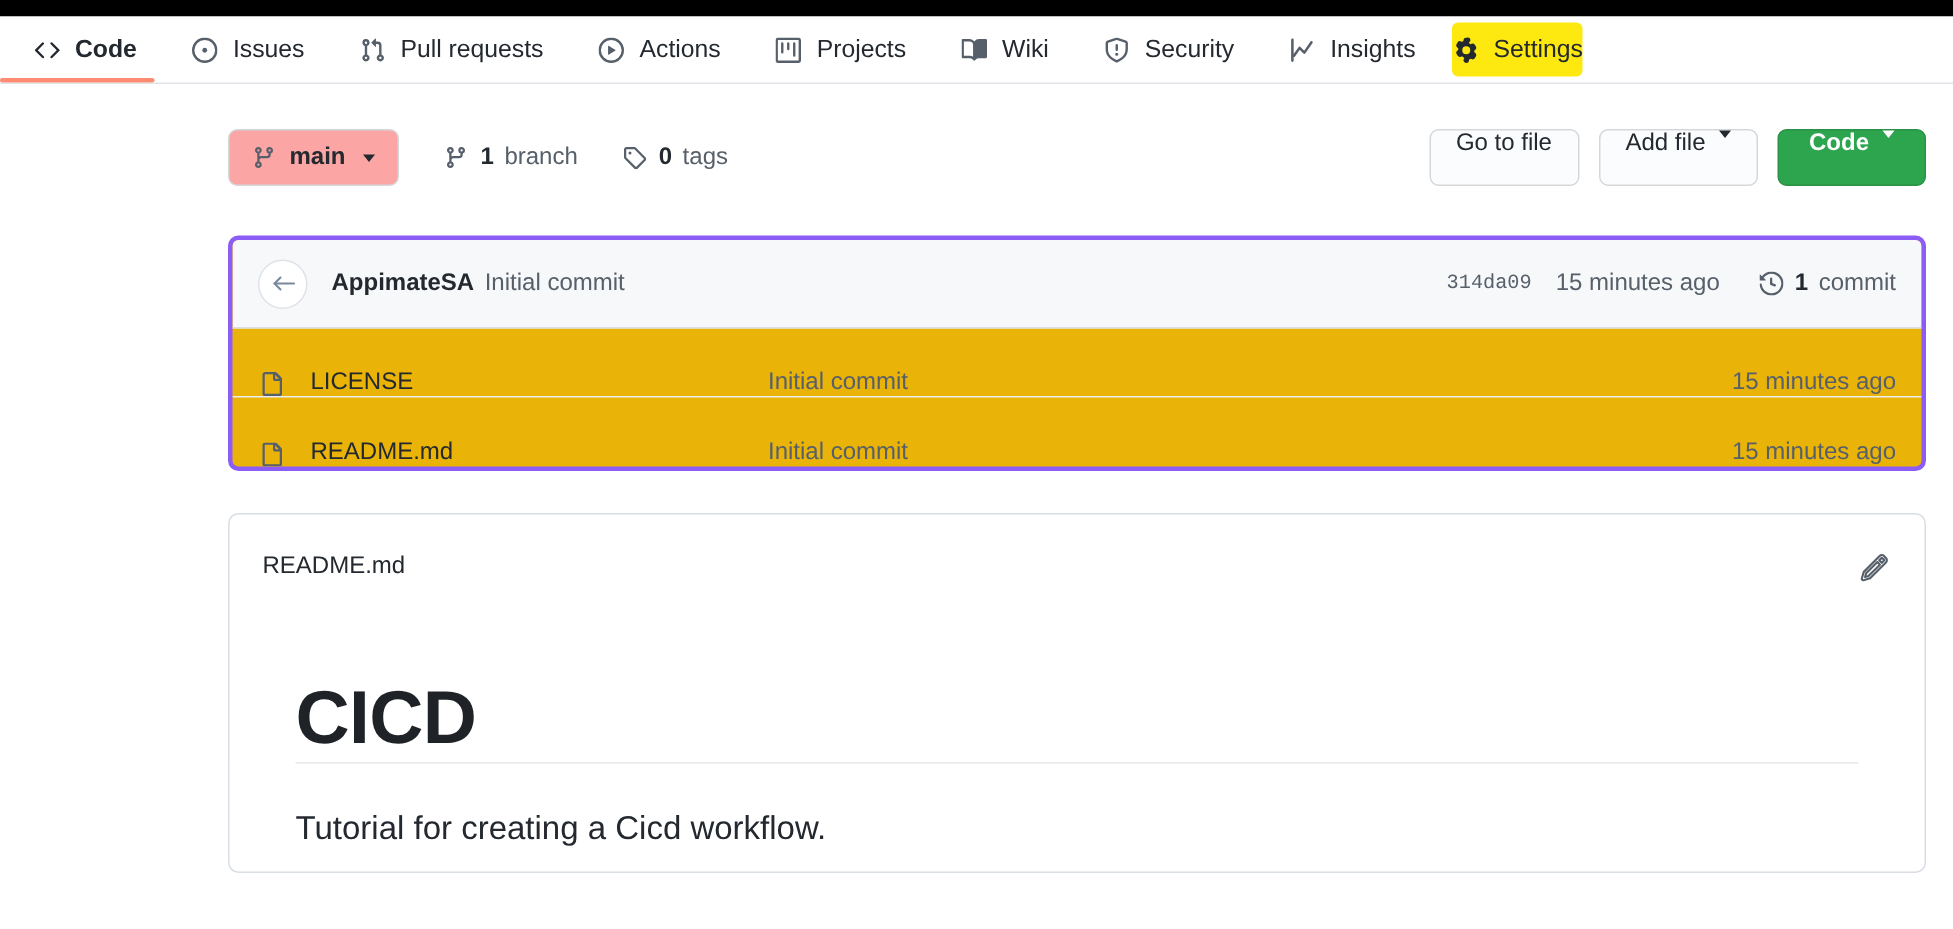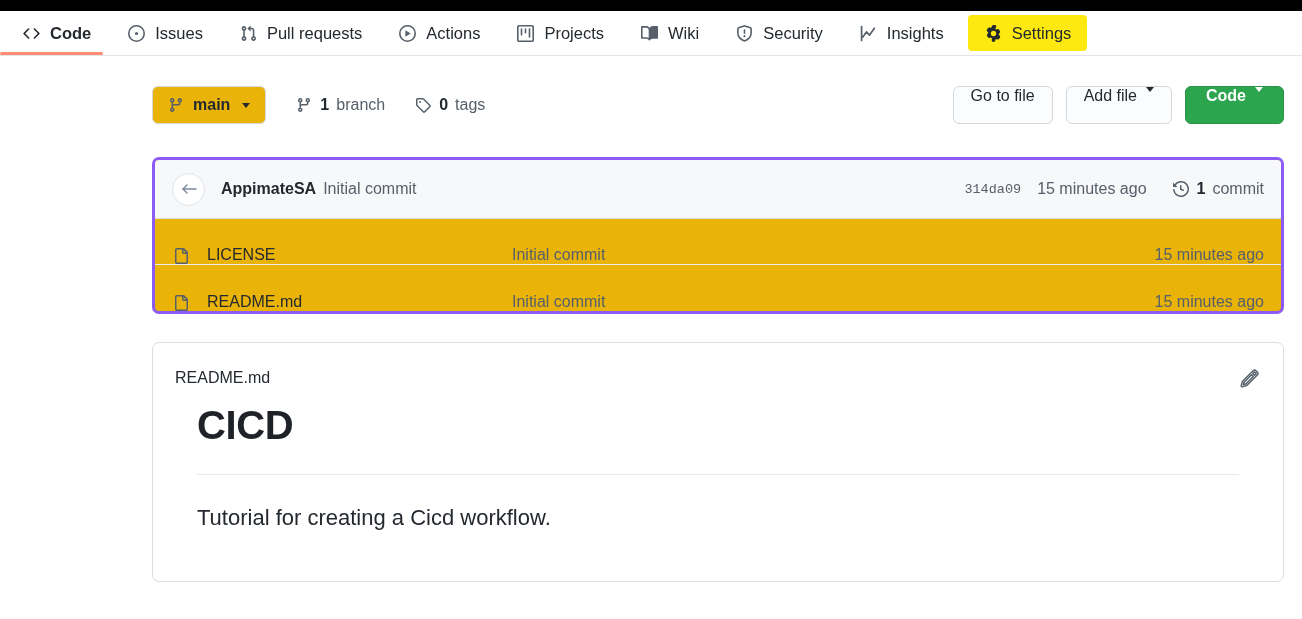--- a/index.html
+++ b/index.html
@@ -73,21 +73,21 @@
     width: 103px;
     height: 3px;
     background: #fd8c73;
     border-radius: 6px;
   }
 
   
   .nav-item.highlighted {
     background: #fde910;
     border-radius: 4px;
-    padding: 4px 16px;
+    padding: 4px 0;
     height: 36px;
     margin-left: 2px;
   }
   .nav-item.highlighted .nav-icon { color: #24292f; }
 
   
   .page {
     width: 1302px;
     padding: 0 18px;
   }
@@ -105,21 +105,21 @@
   }
 
   .branch-btn {
     display: flex;
     align-items: center;
     gap: 8px;
     height: 38px;
     padding: 0 15px;
     border: 1px solid #d5d8db;
     border-radius: 6px;
-    background: #eab308;
+    background: #fca5a5;
     font-size: 16px;
     font-weight: bold;
     color: #24292f;
     cursor: pointer;
   }
   .branch-btn .caret { margin-left: 4px; }
 
   .meta-link {
     display: flex;
     align-items: center;
@@ -301,28 +301,29 @@
     display: flex;
     align-items: center;
     justify-content: center;
     width: 24px;
     height: 24px;
   }
 
   .readme-body { padding: 12px 44px 0 44px; }
 
   .readme-h1 {
-    font-size: 40px;
+    font-size: 50px;
     font-weight: bold;
     color: #1f2328;
     letter-spacing: -0.4px;
     line-height: 1.15;
-    padding-bottom: 26px;
+    padding-bottom: 0;
     border-bottom: 1px solid #e6e8eb;
     margin-bottom: 0;
+    margin-top: 48px;
   }
 
   .readme-p {
     margin-top: 26px;
     font-size: 22px;
     color: #24292f;
     line-height: 1.5;
   }
 </style>
 </head>

